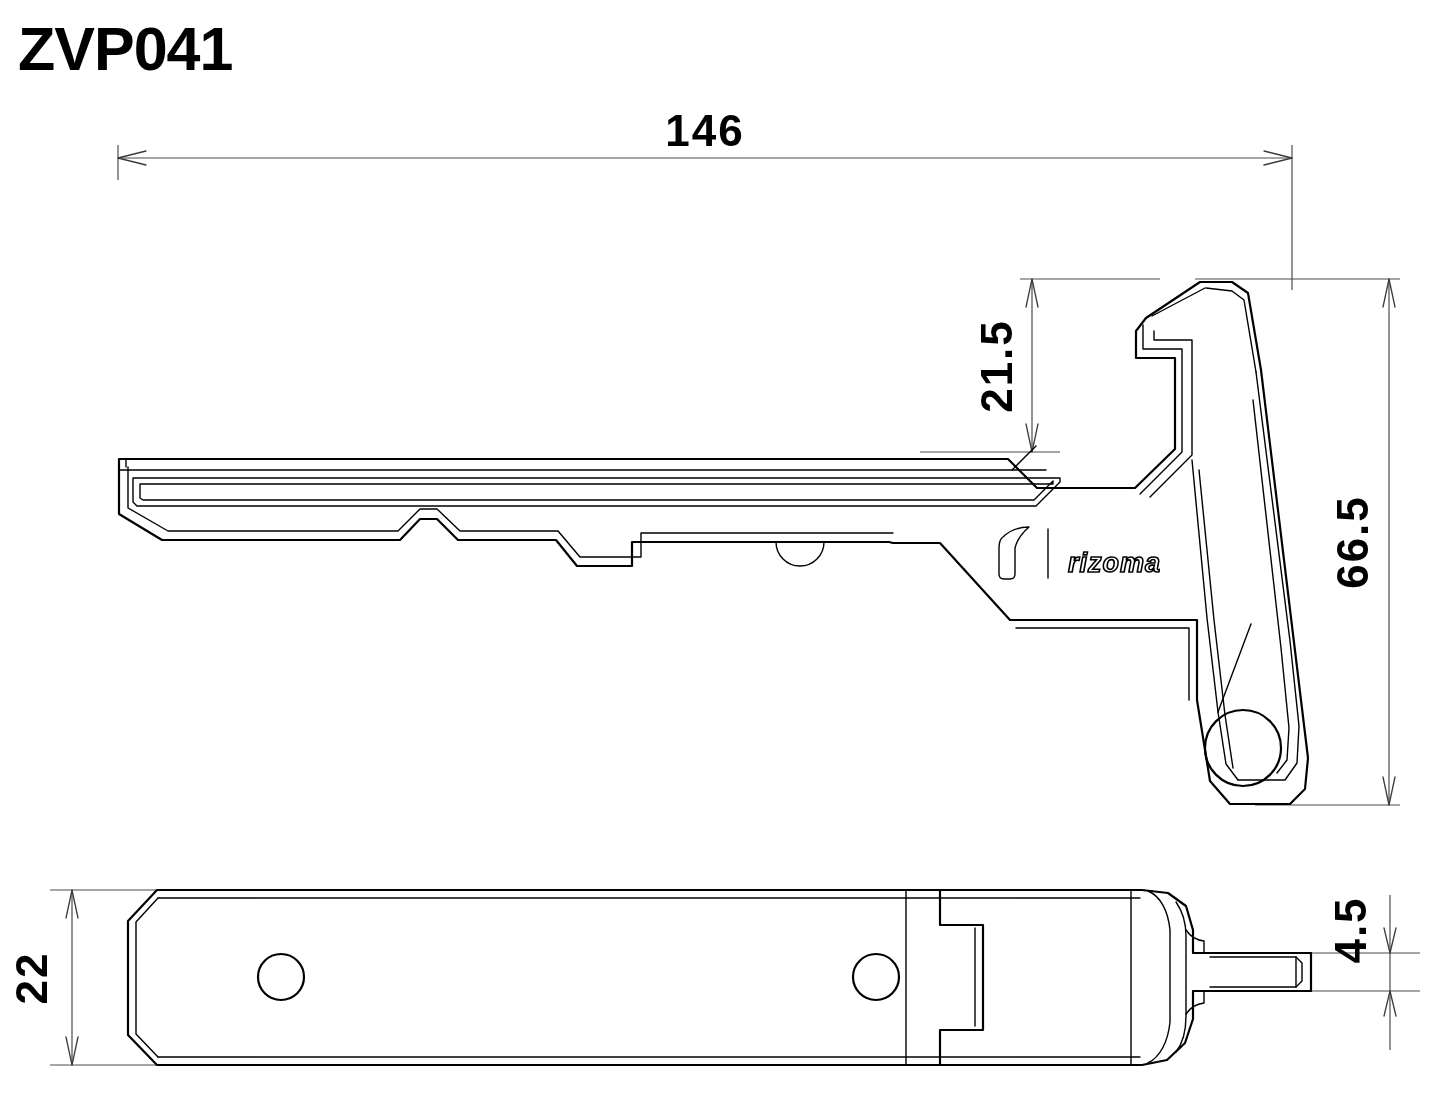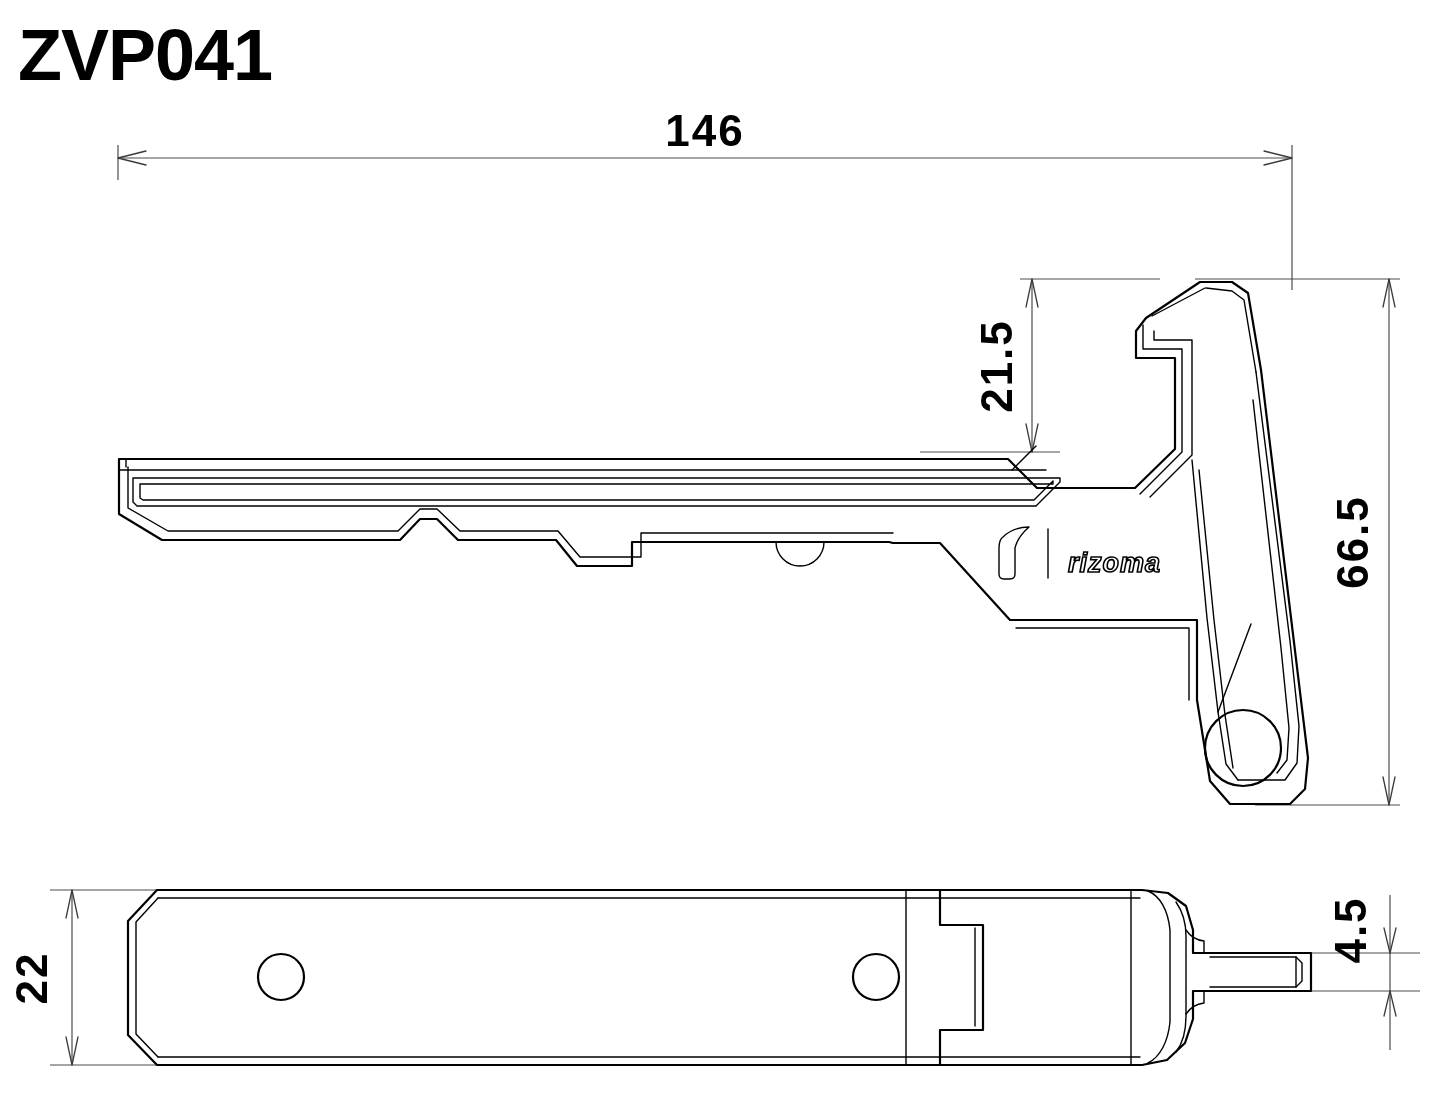--- a/index.html
+++ b/index.html
@@ -14,21 +14,21 @@
     position: relative;
     width: 1445px;
     height: 1094px;
     background: #ffffff;
     overflow: hidden;
   }
   #title {
     position: absolute;
     left: 18px;
     top: 14px;
-    font-size: 72px;
+    font-size: 61px;
     font-weight: bold;
     letter-spacing: -1px;
     color: #000000;
     font-family: "Liberation Sans", sans-serif;
     white-space: nowrap;
   }
   svg#drawing {
     position: absolute;
     left: 0;
     top: 0;

